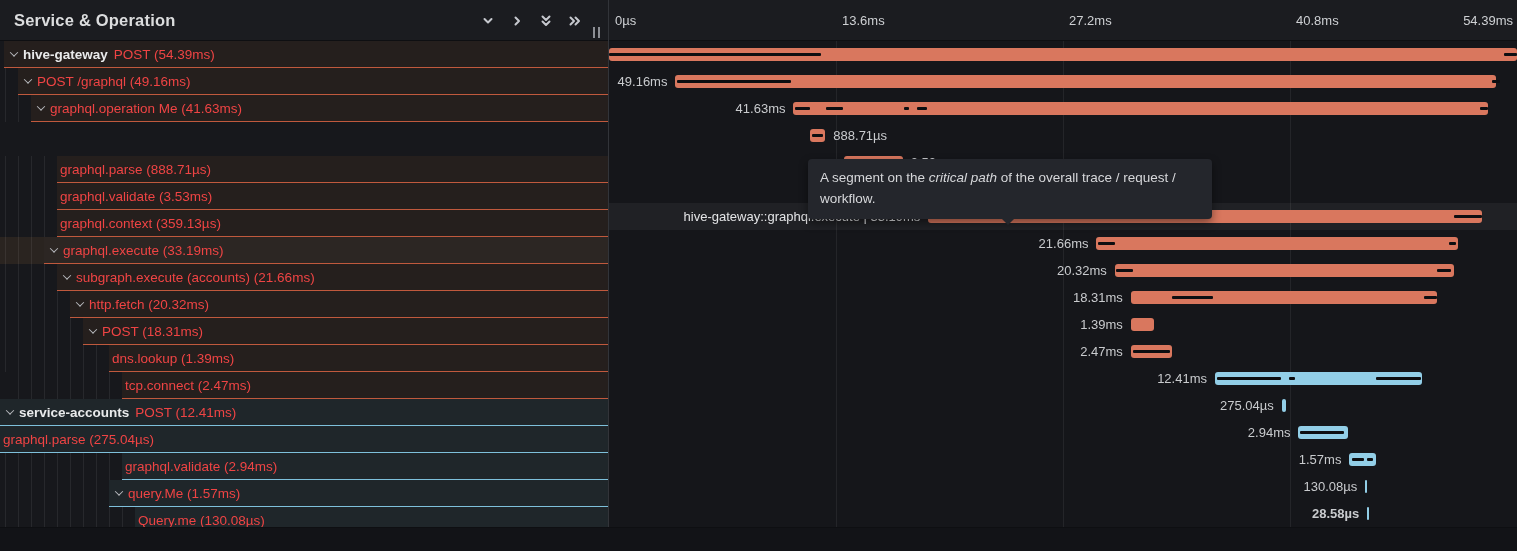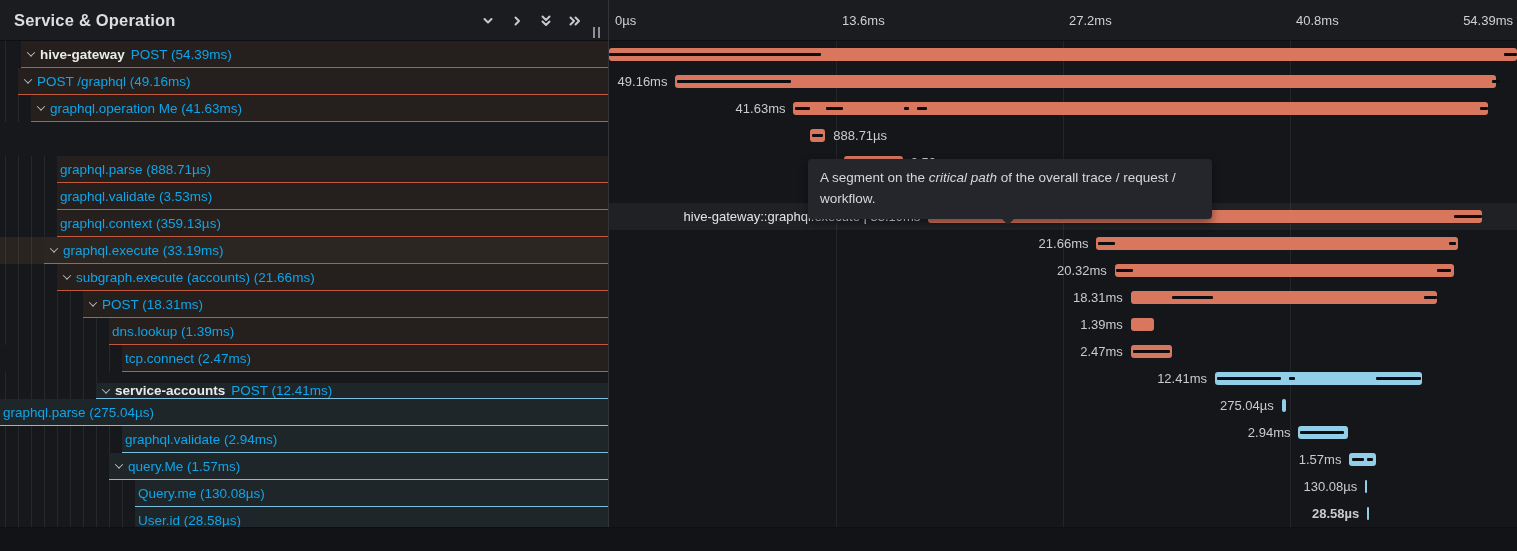--- a/index.html
+++ b/index.html
@@ -36,21 +36,21 @@
     flex:1; display:flex; align-items:center; gap:3px;
     border-bottom:1px solid transparent; padding-left:3px; overflow:hidden; white-space:nowrap;
   }
   .nrow.salmon .inner { background:#251f1d; border-bottom-color:#c0593d; }
   .nrow.blue   .inner { background:#1f262a; border-bottom-color:#7ec0db; }
   .nrow.hov { background-color:#2a2420; }
   .nrow.hov.salmon .inner { background:#2c2623; }
   .chevslot { width:13px; display:flex; align-items:center; justify-content:center; flex:0 0 13px; }
   .chev { width:6px; height:6px; border-right:1.6px solid #b7b9be; border-bottom:1.6px solid #b7b9be; transform:rotate(45deg) translate(-1px,-1px); }
   .svc { font-size:13.5px; font-weight:700; color:#e9eaeb; margin-right:3px; }
-  .op  { font-size:13.5px; color:#0ea5e9; }
+  .op  { font-size:13.5px; color:#ef4444; }
 
   
   .right-panel { position:absolute; left:608px; top:0; width:909px; height:551px; background:#15161a; border-left:1px solid #323439; }
   .ruler { position:relative; height:41px; background:#1b1c20; border-bottom:1px solid #0e0f12; }
   .tick { position:absolute; top:0; height:41px; line-height:41px; font-size:13px; color:#ced0d3; padding-left:6px; }
   .tick.last { right:4px; padding-left:0; }
   .gridline { position:absolute; top:0; width:1px; height:527px; background:rgba(255,255,255,0.065); z-index:0; }
 
   .trows { position:relative; z-index:1; }
   .trow { position:relative; height:27px; }
@@ -100,21 +100,21 @@
             <path d="M2.5 3.5 L6 7 L2.5 10.5"></path>
             <path d="M7.5 3.5 L11 7 L7.5 10.5"></path>
           </svg>
       </div>
       <div class="resize-handle">
           <i></i>
           <i></i>
         </div>
     </div>
     <div class="name-rows" id="nameRows">
-        <div class="nrow salmon" style="padding-left: 21px; background-size: 6px 100%;">
+        <div class="nrow salmon" style="padding-left: 4px; background-size: 6px 100%;">
           <div class="inner">
             <span class="chevslot">
               <i class="chev"></i>
             </span>
             <span class="svc">hive-gateway</span>
             <span class="op">POST (54.39ms)</span>
           </div>
         </div>
         <div class="nrow salmon" style="padding-left: 18px; background-size: 19px 100%;">
           <div class="inner">
@@ -156,39 +156,47 @@
           </div>
         </div>
         <div class="nrow salmon" style="padding-left: 57px; background-size: 58px 100%;">
           <div class="inner">
             <span class="chevslot">
               <i class="chev"></i>
             </span>
             <span class="op">subgraph.execute (accounts) (21.66ms)</span>
           </div>
         </div>
+        <div class="nrow salmon" style="padding-left: 70px; background-size: 71px 100%;">
+          <div class="inner">
+            <span class="chevslot">
+              <i class="chev"></i>
+            </span>
+            <span class="op">http.fetch (20.32ms)</span>
+          </div>
+        </div>
         <div class="nrow salmon" style="padding-left: 83px; background-size: 84px 100%;">
           <div class="inner">
             <span class="chevslot">
               <i class="chev"></i>
             </span>
             <span class="op">POST (18.31ms)</span>
           </div>
         </div>
         <div class="nrow salmon" style="padding-left: 109px; background-size: 97px 100%;">
           <div class="inner">
             <span class="op">dns.lookup (1.39ms)</span>
           </div>
         </div>
         <div class="nrow salmon" style="padding-left: 109px; background-size: 97px 100%; margin-left: 13px;">
           <div class="inner">
             <span class="op">tcp.connect (2.47ms)</span>
           </div>
         </div>
-        <div class="nrow blue" style="padding-left: 96px; background-size: 97px 100%; align-items: flex-end;">
+        <div class="nrow blue" style="background-size: 97px 100%;">
           <div class="inner">
             <span class="chevslot">
               <i class="chev"></i>
             </span>
             <span class="svc">service-accounts</span>
             <span class="op">POST (12.41ms)</span>
           </div>
         </div>
         <div class="nrow blue" style="background-size: 110px 100%;">
           <div class="inner">

